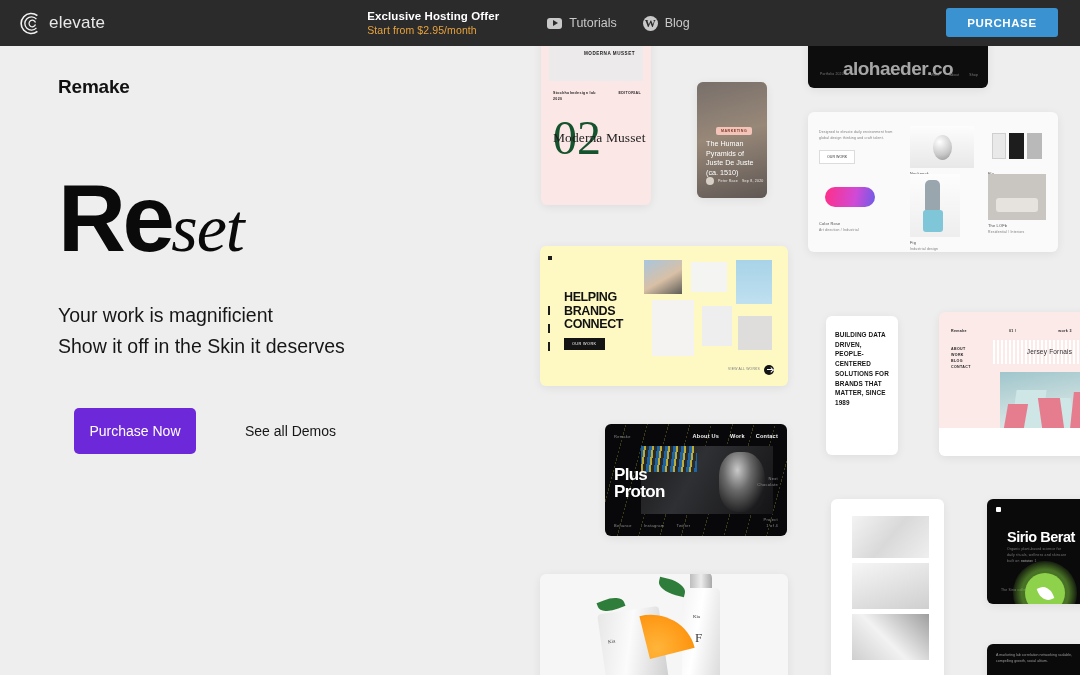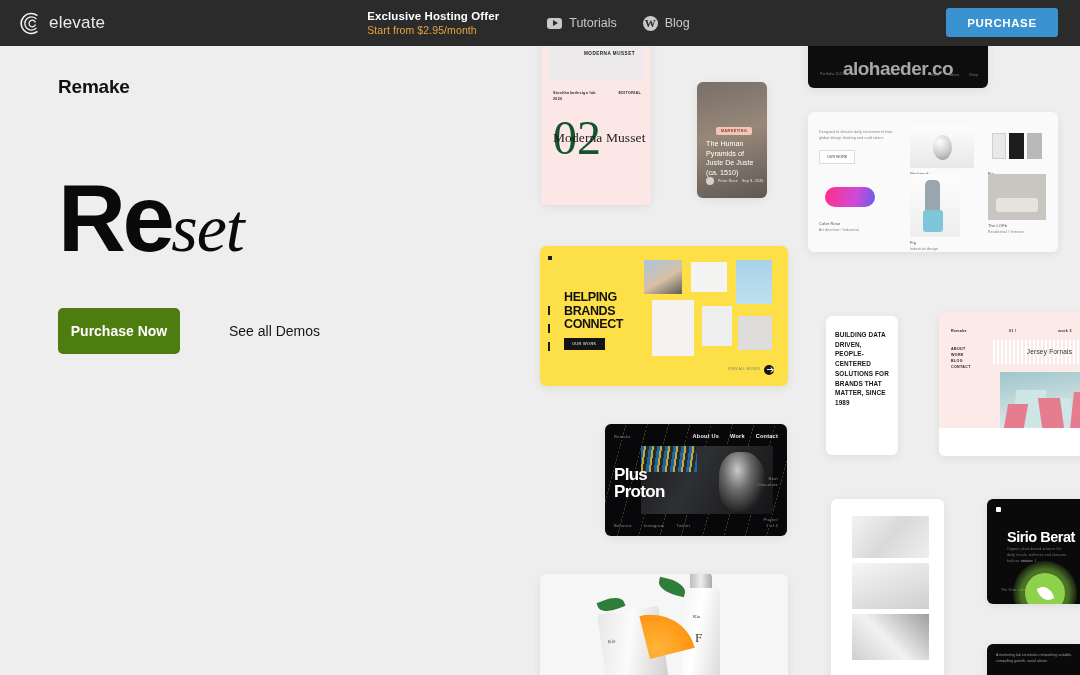--- a/index.html
+++ b/index.html
@@ -50,23 +50,23 @@
   .headline { margin-top:78px; color:#0a0a0a; }
   .h-line1 { font-size:94px; line-height:.92; font-weight:bold; letter-spacing:-3.5px; }
   .h-line1 .script {
     font-family:"Liberation Serif", serif; font-style:italic; font-weight:normal;
     font-size:68px; letter-spacing:-1px;
   }
   .h-line2 { font-size:78px; line-height:1.0; font-weight:bold; letter-spacing:-3.2px; margin-top:4px; }
   .sub { margin-top:38px; font-size:19.5px; line-height:1.58; color:#161616; }
   .cta-row { margin-top:46px; display:flex; align-items:center; }
   .btn-primary {
-    background:#4d7c0f; color:#fff; border:none; border-radius:5px;
-    width:122px; height:46px; font-size:14px; font-weight:bold; cursor:pointer;
-    display:flex; align-items:center; justify-content:center;
+    background:#6d28d9; color:#fff; border:none; border-radius:5px;
+    width:122px; height:46px; font-size:14px; font-weight:normal; cursor:pointer;
+    display:flex; align-items:center; justify-content:center;margin-left:16px;
   }
   .btn-link { margin-left:49px; font-size:14px; color:#161616; cursor:pointer; }
 
   
   .collage { position:absolute; left:520px; top:0; width:560px; height:675px; }
   .card { position:absolute; border-radius:6px; overflow:hidden; background:#fff;
           box-shadow:0 2px 10px rgba(0,0,0,.07); }
 
   
   .c-moderna { left:21px; top:-60px; width:110px; height:265px; background:#fbe7e5; }
@@ -90,21 +90,21 @@
   .pyr-overlay { position:absolute; inset:0; background:rgba(60,52,48,.28); }
   .pyr-badge { position:absolute; left:19px; top:45px; background:#f5c4b8; color:#7a3a2c;
                font-size:3.6px; font-weight:bold; letter-spacing:.5px; padding:2px 5px; border-radius:2px; }
   .pyr-title { position:absolute; left:9px; right:9px; top:57px; color:#fff;
                font-size:7.2px; line-height:1.32; font-weight:500; }
   .pyr-foot { position:absolute; left:9px; bottom:13px; display:flex; align-items:center; gap:4px; }
   .pyr-av { width:8px; height:8px; border-radius:50%; background:#d8cfc6; }
   .t5w { font-size:3.6px; color:#efe9e4; letter-spacing:.2px; }
 
   
-  .c-brands { left:20px; top:246px; width:248px; height:140px; background:#fde047; }
+  .c-brands { left:20px; top:246px; width:248px; height:140px; background:#fef9c3; }
   .hb-railL { position:absolute; left:8px; top:10px; bottom:10px; width:5px; }
   .hb-tick { width:4px; height:4px; background:#1c1c1c; }
   .hb-title { position:absolute; left:24px; top:45px; font-size:12.5px; font-weight:bold;
               line-height:1.08; letter-spacing:-.4px; color:#111; }
   .hb-btn { position:absolute; left:24px; top:92px; background:#141414; color:#fff;
             font-size:3.8px; letter-spacing:.4px; padding:4px 8px; }
   .hb-grid { position:absolute; left:104px; top:14px; width:128px; height:112px; }
   .g-img { position:absolute; background:#f1f0ef; }
   .hb-arrow { position:absolute; right:14px; bottom:11px; display:flex; align-items:center; gap:4px; }
   .arrow-c { width:10px; height:10px; border-radius:50%; background:#141414; position:relative; }
@@ -243,20 +243,24 @@
     <button class="purchase-btn">PURCHASE</button>
   </div>
 
   <div class="hero">
     <div class="eyebrow">Remake</div>
     <div class="headline">
       <div class="h-line1">
         <span>Re</span><span class="script">set</span>
       </div>
     </div>
+    <div class="sub">
+      <div>Your work is magnificient</div>
+      <div>Show it off in the Skin it deserves</div>
+    </div>
     <div class="cta-row">
       <button class="btn-primary">Purchase Now</button>
       <span class="btn-link">See all Demos</span>
     </div>
   </div>
 
   <div class="collage">
 
     <div class="card c-moderna">
       <div class="mm-photo">

